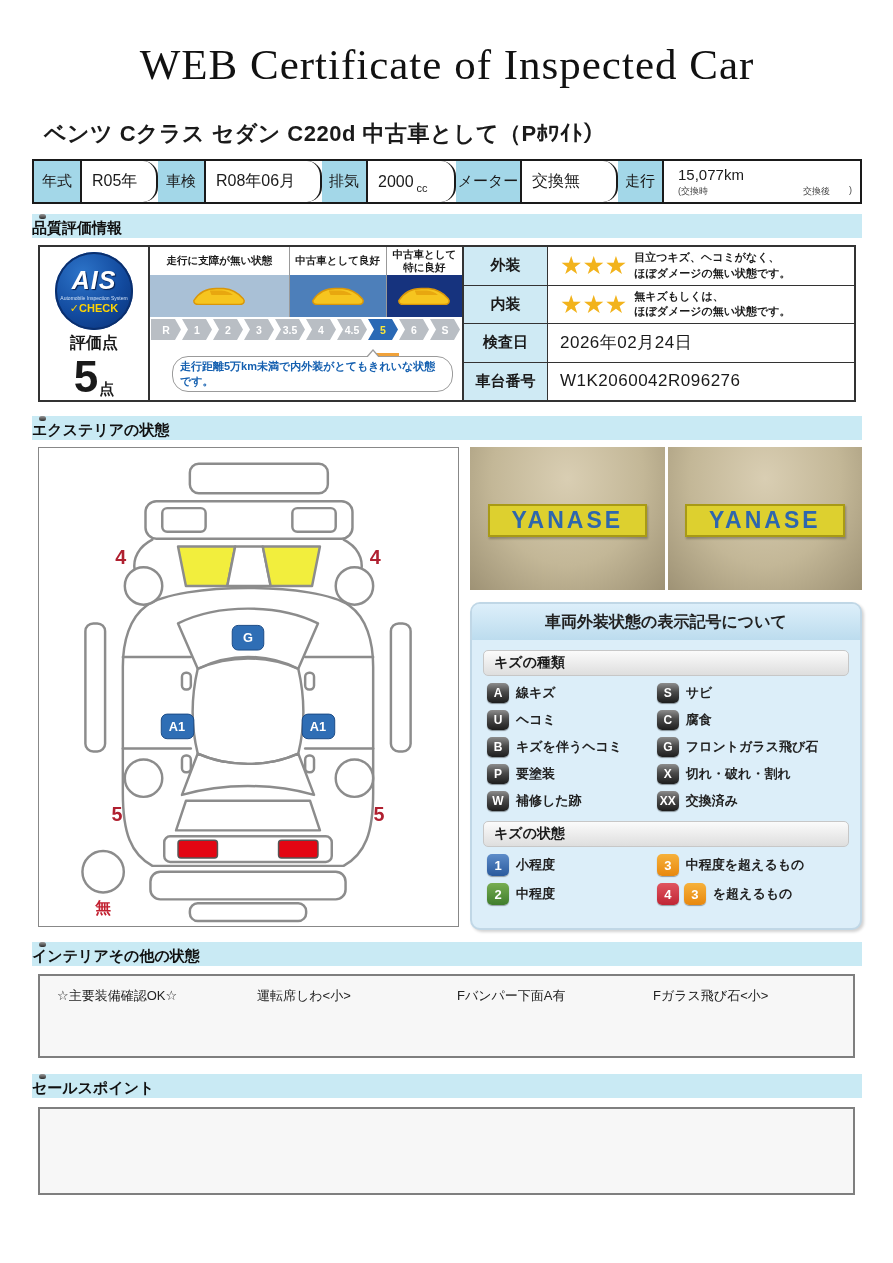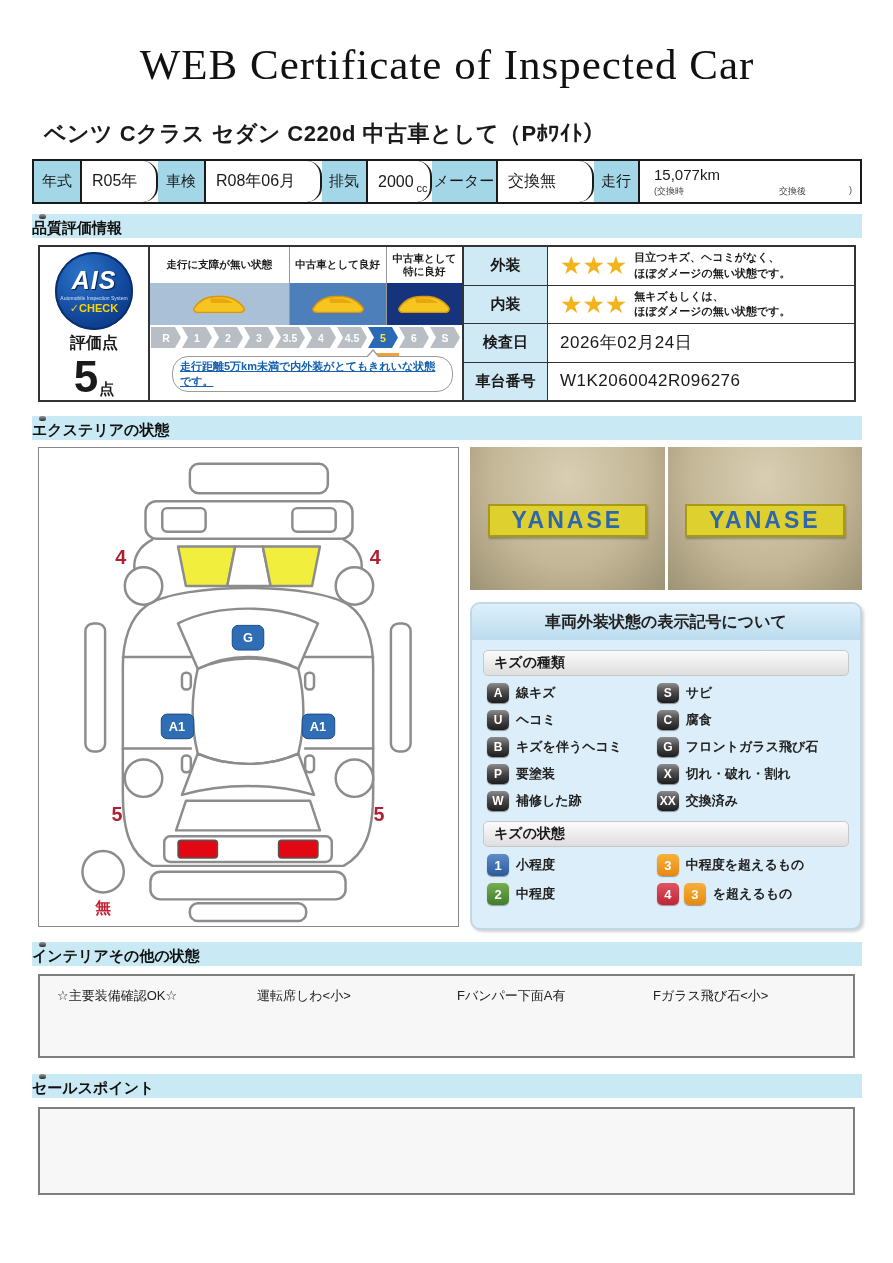--- a/index.html
+++ b/index.html
@@ -10,21 +10,21 @@
   h1.title { font-family:"Liberation Serif","DejaVu Serif",serif; font-weight:400;
              font-size:43px; text-align:center; margin-top:40px; letter-spacing:1px; color:#111; }
   .car-name { font-size:22px; font-weight:bold; margin:30px 0 0 12px; letter-spacing:0.5px; }
 
   
   .spec { display:flex; border:2px solid #1a1a1a; height:45px; margin-top:10px; background:#fff; }
   .spec > div { border-right:2px solid #1a1a1a; }
   .spec > div:last-child { border-right:none; }
   .lblc { background:#a3d7e8; font-weight:normal; display:flex; align-items:center; justify-content:center; font-size:15px; }
   .valc { display:flex; align-items:center; padding-left:10px; font-size:16px;border-radius:15px; }
-  .w-yl{width:48px}.w-yv{width:76px}.w-sl{width:48px}.w-sv{width:116px}.w-dl{width:46px}.w-dv{width:64px}
+  .w-yl{width:48px}.w-yv{width:76px}.w-sl{width:48px}.w-sv{width:116px}.w-dl{width:46px}.w-dv{width:88px}
   .w-ml{width:66px}.w-mv{width:96px}.w-rl{width:46px}
   .disp-unit { font-size:11px; align-self:flex-end; margin:0 0 8px 3px; }
   .run-cell { flex:1; display:flex; flex-direction:column; justify-content:center; padding:3px 8px 2px 14px; }
   .run-main { font-size:15px; }
   .run-sub { display:flex; font-size:9px; color:#444; margin-top:2px; }
   .run-sub .m { margin-left:95px; } .run-sub .r { margin-left:auto; }
 
   
   .sec { height:24px; background:#c9eaf4; display:flex; align-items:flex-start;flex-direction:column; }
   .sec .bar { width:7px; height:17px; border-radius:3px; background:linear-gradient(180deg,#9a9a9a,#2b2b2b); margin:0 9px 0 7px; }
@@ -39,36 +39,36 @@
       box-shadow: inset 0 0 0 2px #0a2f6e; }
   .ais-main { font-weight:900; font-style:italic; font-size:25px; letter-spacing:1px; text-shadow:1px 1px 1px #051d4a; line-height:1; }
   .ais-sub { font-size:5px; color:#cfe0f5; margin-top:2px; white-space:nowrap; }
   .ais-check { color:#ffd400; font-weight:800; font-size:11px; margin-top:1px; }
   .score-label { font-weight:bold; font-size:16px; margin-top:3px; }
   .score-line { display:flex; align-items:flex-end; line-height:1; margin-top:1px; }
   .score-num { font-size:44px; font-weight:bold; }
   .score-unit { font-size:15px; font-weight:bold; margin:0 0 3px 1px; }
 
   .scale-cell { width:314px; border-right:2px solid #333; position:relative; }
-  .zlabels { display:flex; height:36px; }
+  .zlabels { display:flex; height:28px; }
   .zl { display:flex; flex-direction:column; align-items:center; justify-content:center; font-size:10.5px; font-weight:bold; text-align:center; line-height:1.25; }
   .z1{width:44.5%} .z2{width:31%; border-left:1.5px solid #999} .z3{width:24.5%; border-left:1.5px solid #999}
   .zbands { display:flex; height:42px; }
   .zb { display:flex; align-items:center; justify-content:center; }
   .b1{background:#a9c0d6} .b2{background:#4d7fba} .b3{background:#16337e}
   .chev { display:flex; height:21px; margin-top:2px; padding:0 1px; }
   .cseg { flex:1; margin-right:1px; background:#b9bec4; color:#fff; font-weight:bold; font-size:10.5px;
           display:flex; align-items:center; justify-content:center; position:relative;
           clip-path:polygon(0 0, calc(100% - 6px) 0, 100% 50%, calc(100% - 6px) 100%, 0 100%, 6px 50%); }
   .cseg:first-child { clip-path:polygon(0 0, calc(100% - 6px) 0, 100% 50%, calc(100% - 6px) 100%, 0 100%); }
   .cseg.active { background:#2a69b5; color:#f7e63a; }
   .marker { position:absolute; height:4px; background:#f0a23a; width:26px; left:71.5%; top:106px; }
   .bubble { position:absolute; left:22px; right:9px; bottom:8px; height:36px; background:#fff;
             border:1.5px solid #9b9b9b; border-radius:16px; color:#1560b0; font-weight:bold; font-size:11px;
-            display:flex; align-items:center; padding:0 7px;text-decoration:underline; }
+            display:flex; align-items:center; padding:0 7px; }
   .bubble::before { content:""; position:absolute; top:-8px; left:69%; border-left:7px solid transparent;
             border-right:7px solid transparent; border-bottom:8px solid #9b9b9b; }
   .bubble::after { content:""; position:absolute; top:-6px; left:calc(69% + 1px); border-left:6px solid transparent;
             border-right:6px solid transparent; border-bottom:7px solid #fff; }
 
   .qtable { flex:1; display:flex; flex-direction:column; }
   .qrow { flex:1; display:flex; border-bottom:1.5px solid #333; }
   .qrow:last-child { border-bottom:none; }
   .ql { width:84px; background:#cfeaf4; border-right:1.5px solid #333; display:flex; align-items:center; justify-content:center; font-weight:bold; font-size:15px; }
   .qv { flex:1; display:flex; align-items:center; padding-left:12px; }

